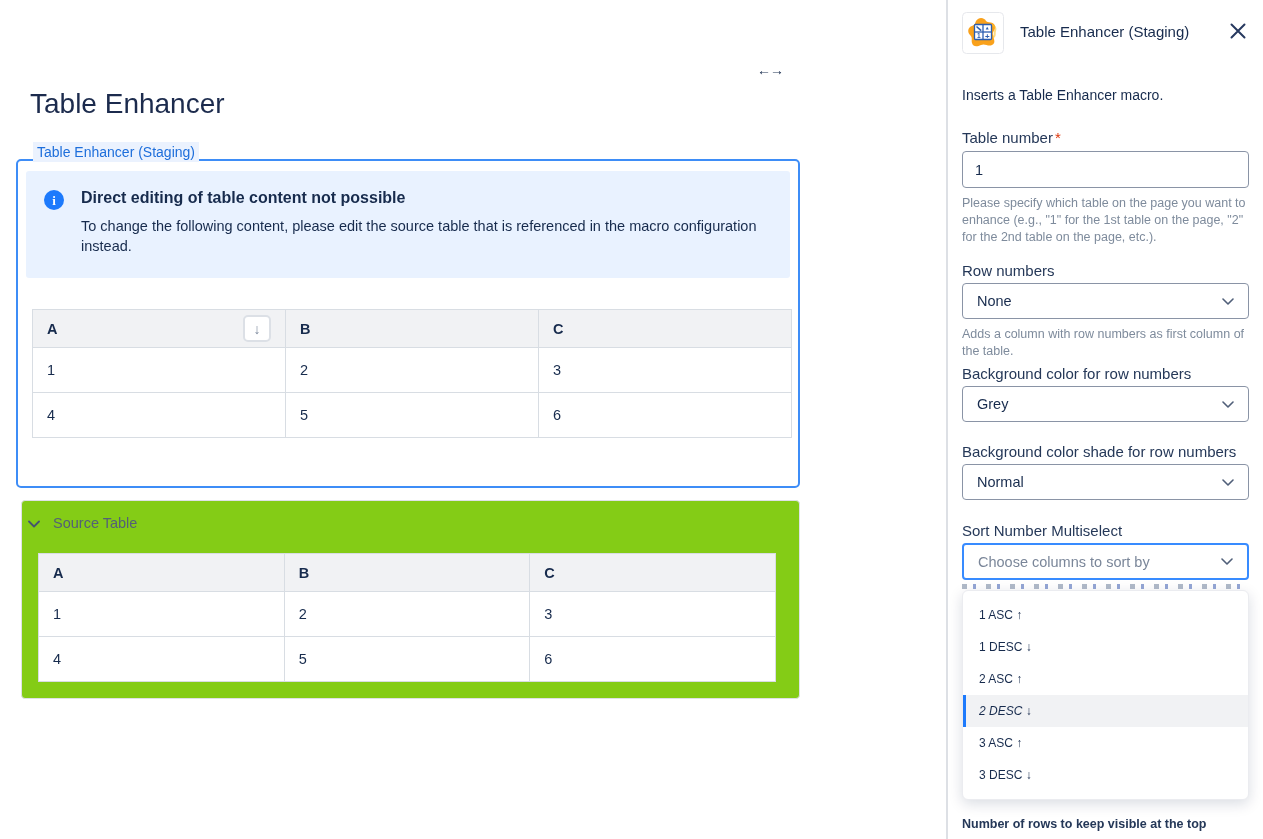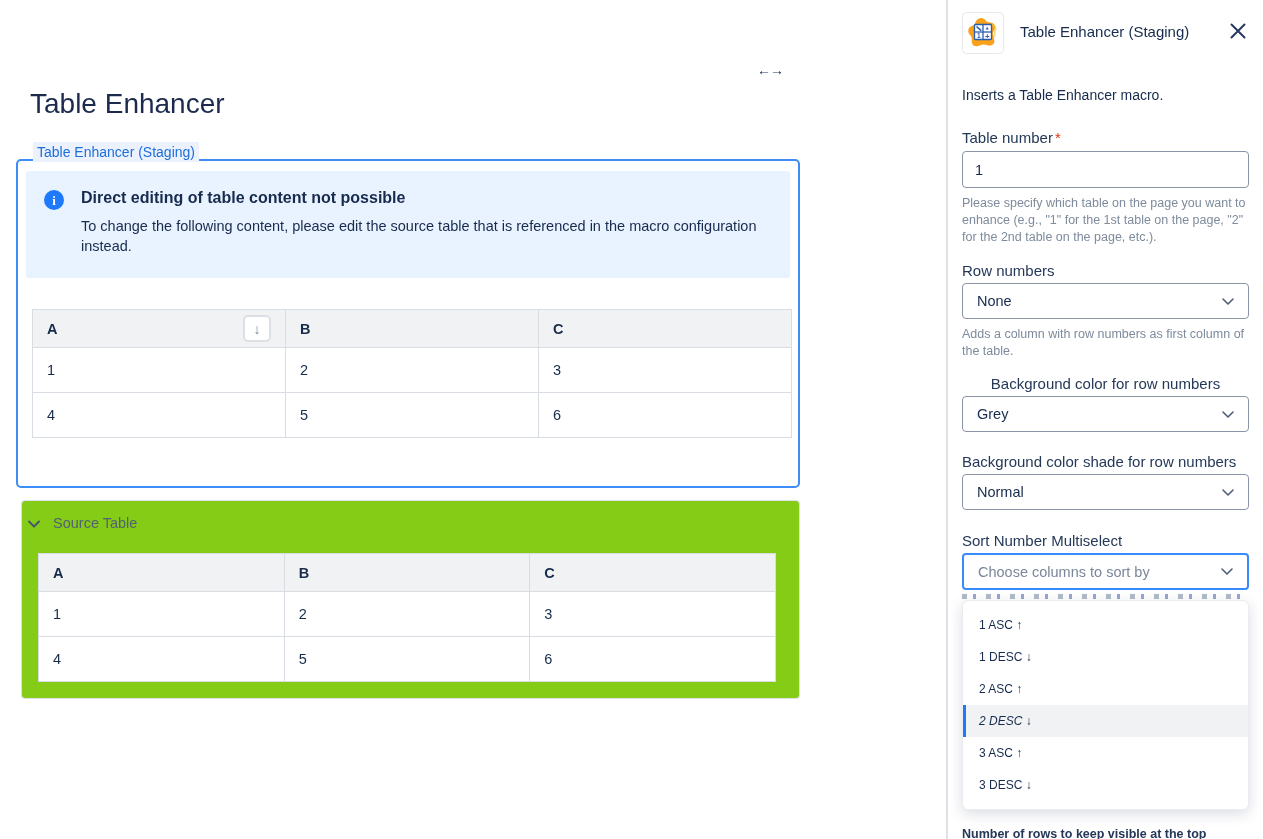--- a/index.html
+++ b/index.html
@@ -50,21 +50,21 @@
   .close-btn { margin-left:auto; margin-top:8px; cursor:pointer; background:none; border:none; padding:2px; }
   .sb-desc { margin-top:28px; font-size:14px; color:#172B4D; line-height:18px; }
 
   .field-label { margin-top:26px; font-size:15px; font-weight:400; color:#253858; line-height:15px; }
   .req { color:#DE350B; margin-left:2px; }
   .text-input { display:block; margin-top:6px; width:100%; height:37px; border:1px solid #8A94A6;
     border-radius:4px; padding:0 12px; font-size:14.5px; color:#172B4D;
     font-family:"Liberation Sans","DejaVu Sans",sans-serif; background:#fff; outline:none; }
   .help { margin-top:7px; font-size:12.5px; line-height:17px; color:#7E8B9C; }
   .gap17 { margin-top:17px; }
-  .gap18 { margin-top:16px;text-align:center; }
+  .gap18 { margin-top:6px; }
   .gap22 { margin-top:22px; }
   .gap23 { margin-top:23px; }
   .select { margin-top:5px; height:36px; border:1px solid #8A94A6; border-radius:4px; background:#fff;
     display:flex; align-items:center; justify-content:space-between; padding:0 14px; cursor:pointer;gap:24px; }
   .select-value { font-size:14.5px; color:#172B4D; }
   .select.focused { height:37px; border:2px solid #388BFF; }
   .select .placeholder { color:#7A8699; }
 
   .clipped-help { margin-top:4px; height:5px; width:283px; overflow:hidden; opacity:.75;
     background:repeating-linear-gradient(90deg,#93A0B4 0 5px,transparent 5px 11px,#6E86C4 11px 14px,transparent 14px 24px);

